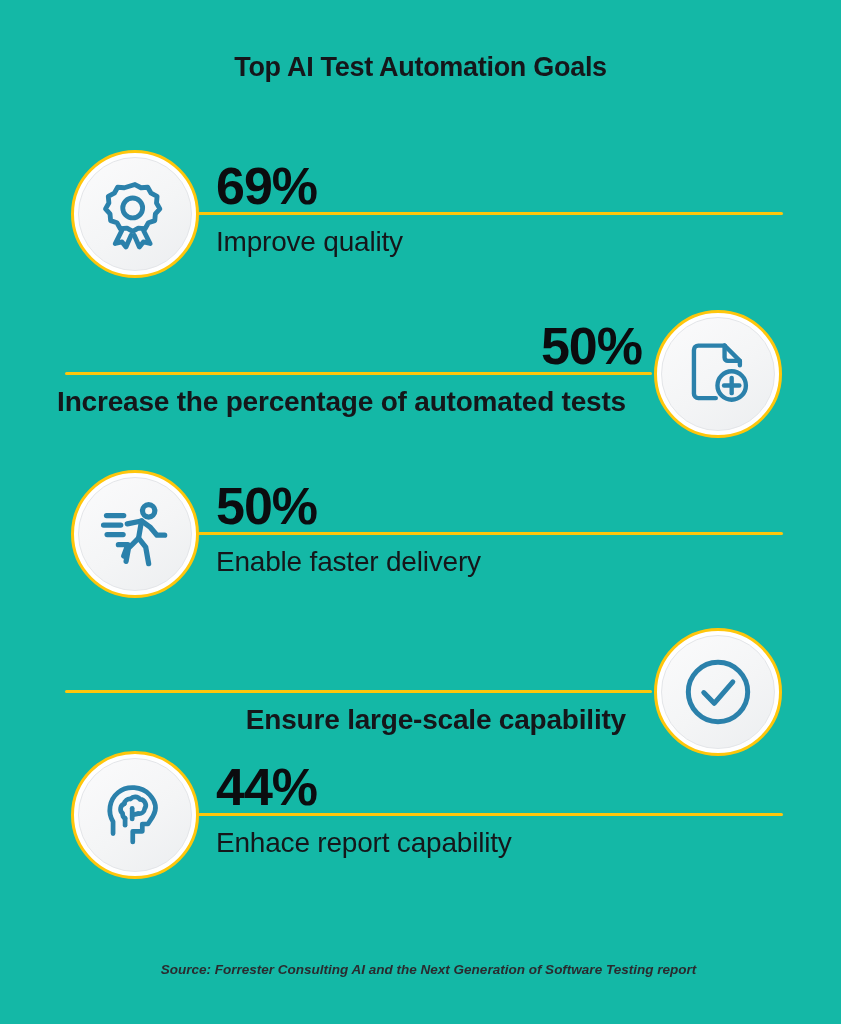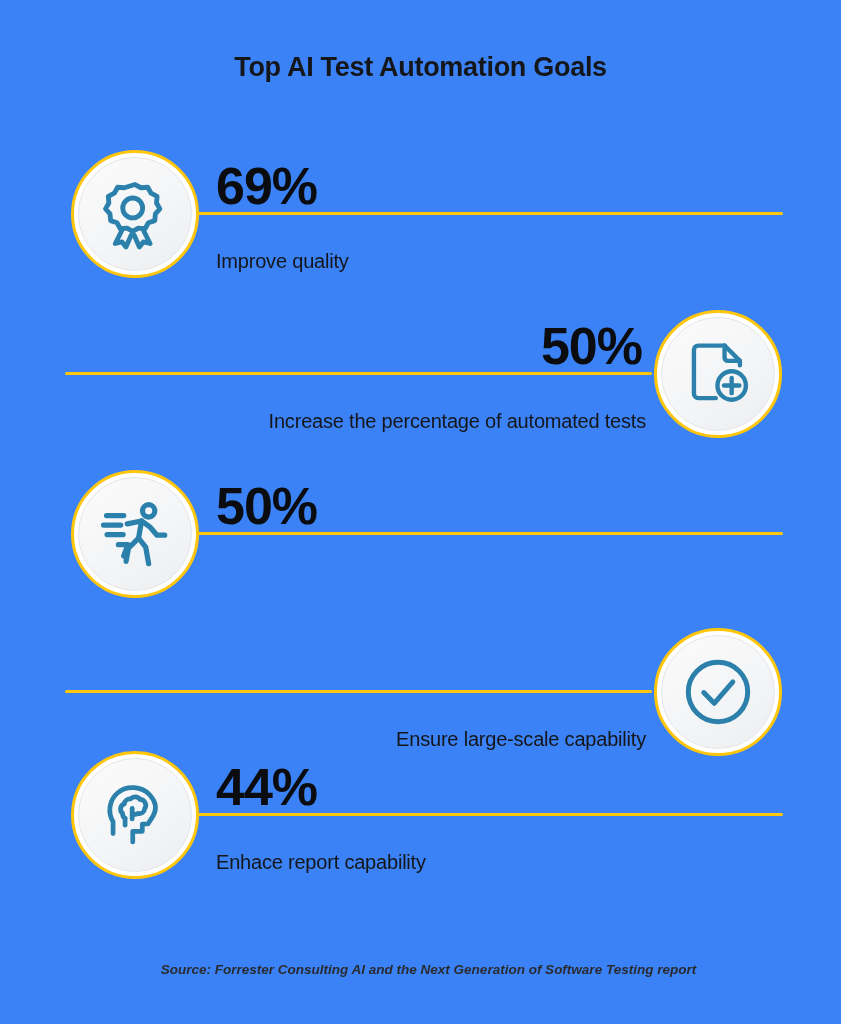--- a/index.html
+++ b/index.html
@@ -12,21 +12,21 @@
     height: 1024px;
     position: relative;
     font-family: "Liberation Sans", sans-serif;
     overflow: hidden;
     -webkit-font-smoothing: antialiased;
   }
 
   .infographic {
     position: absolute;
     inset: 0;
-    background: #3b82f6;
+    background: #14b8a6;
   }
 
   
   .title {
     position: absolute;
     top: 52px;
     left: 0;
     width: 841px;
     text-align: center;
     font-size: 27px;
@@ -96,34 +96,33 @@
     position: absolute;
     font-size: 52px;
     font-weight: 700;
     color: #0b0c0f;
     line-height: 1;
     letter-spacing: -1px;
     top: 26px;
   }
   .label {
     position: absolute;
-    font-size: 20px;
+    font-size: 28px;
     font-weight: 400;
     color: #15161a;
     line-height: 1;
     letter-spacing: -0.2px;
     top: 94px;
-    margin-top: 23px;
   }
 
   .align-left .pct   { left: 216px; text-align: left; }
   .align-left .label { left: 216px; text-align: left; }
 
   .align-right .pct   { right: 199px; text-align: right; }
-  .align-right .label { right: 195px; text-align: right; }
+  .align-right .label { right: 215px; text-align: right; font-weight: bold; }
 
   
   .source {
     position: absolute;
     top: 962px;
     left: 0;
     width: 841px;
     text-align: center;
     font-size: 13.5px;
     font-style: italic;
@@ -190,20 +189,21 @@
             <path d="M8 16.5 H22.5"></path>
             <path d="M5.5 24.5 H20"></path>
             <path d="M8.5 32.5 H22"></path>
             <path d="M18 41 H26 L22.5 50.5"></path>
           </svg>
         </span>
       </div>
     </div>
     <div class="rule rule-left"></div>
     <div class="pct">50%</div>
+    <div class="label">Enable faster delivery</div>
   </div>
 
   <div class="row row-r4 align-right">
     <div class="medallion right-medallion">
       <div class="inner">
         <span>
           <svg width="76" height="76" viewBox="0 0 64 64" fill="none" stroke="#2B81AB" stroke-width="4.2" stroke-linecap="round" stroke-linejoin="round">
             <circle cx="32" cy="32" r="25"></circle>
             <path d="M20 32.5 L28.8 41.5 L44.5 23.5"></path>
           </svg>

